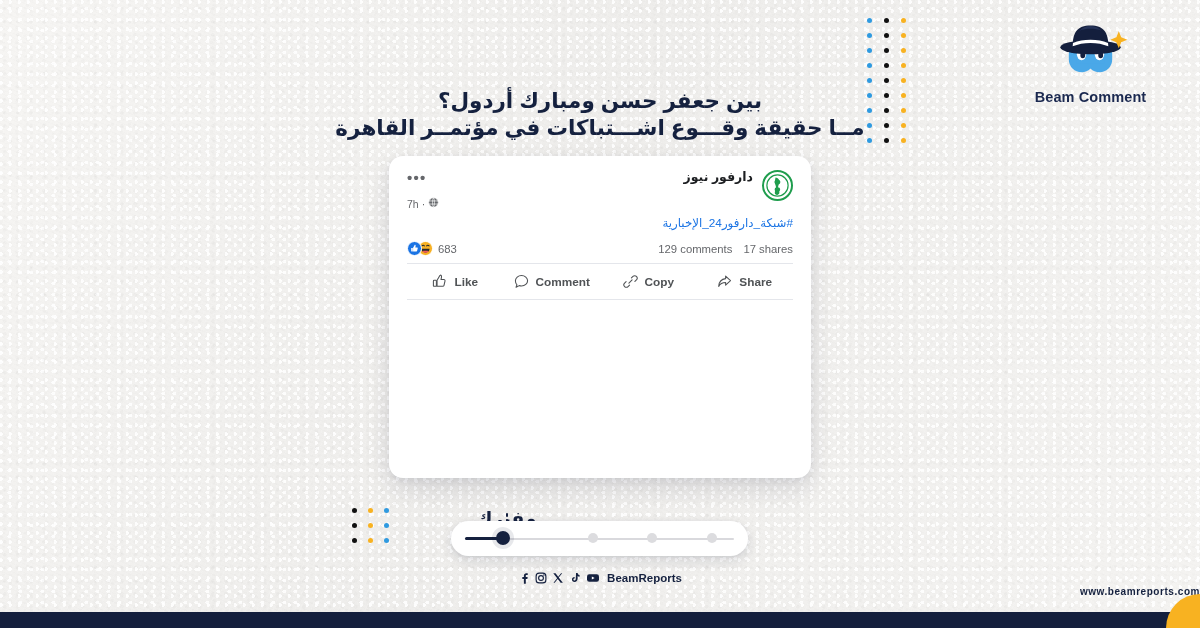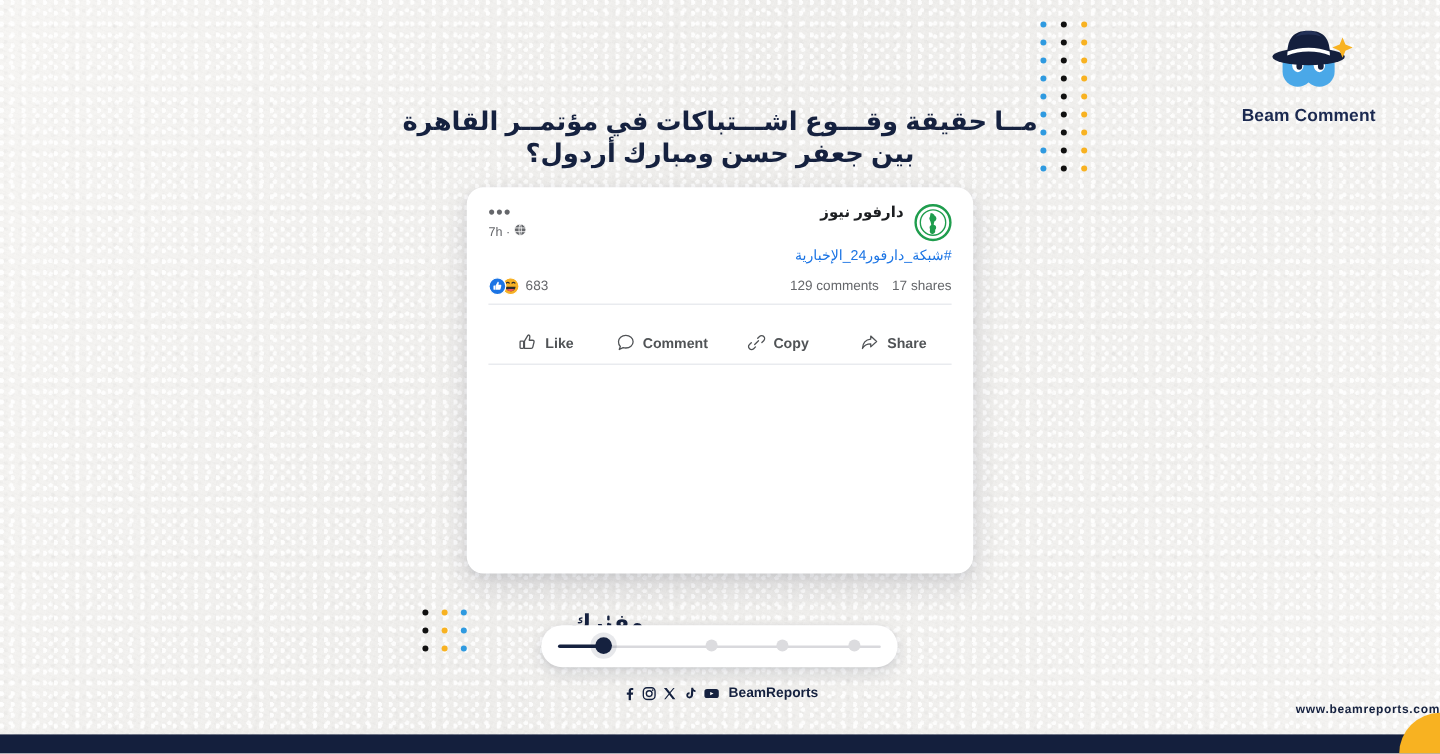--- a/index.html
+++ b/index.html
@@ -158,21 +158,21 @@
     color: #1c1e21;
     line-height: 15px;
   }
   .post-sub {
     display: flex;
     align-items: center;
     gap: 3px;
     font-size: 10.5px;
     color: #65676b;
     line-height: 14px;
-    margin-top: 1px;
+    margin-top: 12px;
     direction: ltr;
   }
   .globe-icon { display: inline-block; }
 
   .post-more {
     position: absolute;
     top: 2px; left: 0;
     color: #65676b;
     font-size: 15px;
     letter-spacing: 1.3px;
@@ -221,21 +221,21 @@
   .stats-right {
     display: flex; align-items: center; gap: 11px;
     font-size: 11.3px; color: #65676b;
   }
 
   .post-actions {
     border-top: 1px solid #e4e6eb;
     display: flex;
     align-items: flex-end;
     direction: ltr;
-    padding: 19px 0 5px 0;
+    padding: 5px 0 5px 0;
     border-bottom: 1px solid #e4e6eb;
   }
   .action {
     flex: 1 1 0;
     display: flex;
     align-items: center;
     justify-content: center;
     gap: 7px;
     padding: 5px 0;
     color: #505356;
@@ -351,22 +351,22 @@
     color: #15213f;
     letter-spacing: .55px;
   }
 </style>
 </head>
 <body>
 
 <div id="canvas"></div>
 
 <div class="headline">
+  <div class="headline-line">بين جعفر حسن ومبارك أردول؟</div>
   <div class="headline-line">مــا حقيقة وقـــوع اشـــتباكات في مؤتمــر القاهرة</div>
-  <div class="headline-line">بين جعفر حسن ومبارك أردول؟</div>
 </div>
 
 <div class="dot-grid" id="dots-right">
     <div class="dot" style="background: rgb(248, 178, 33);"></div>
     <div class="dot" style="background: rgb(16, 16, 16);"></div>
     <div class="dot" style="background: rgb(47, 154, 224);"></div>
     <div class="dot" style="background: rgb(248, 178, 33);"></div>
     <div class="dot" style="background: rgb(16, 16, 16);"></div>
     <div class="dot" style="background: rgb(47, 154, 224);"></div>
     <div class="dot" style="background: rgb(248, 178, 33);"></div>

